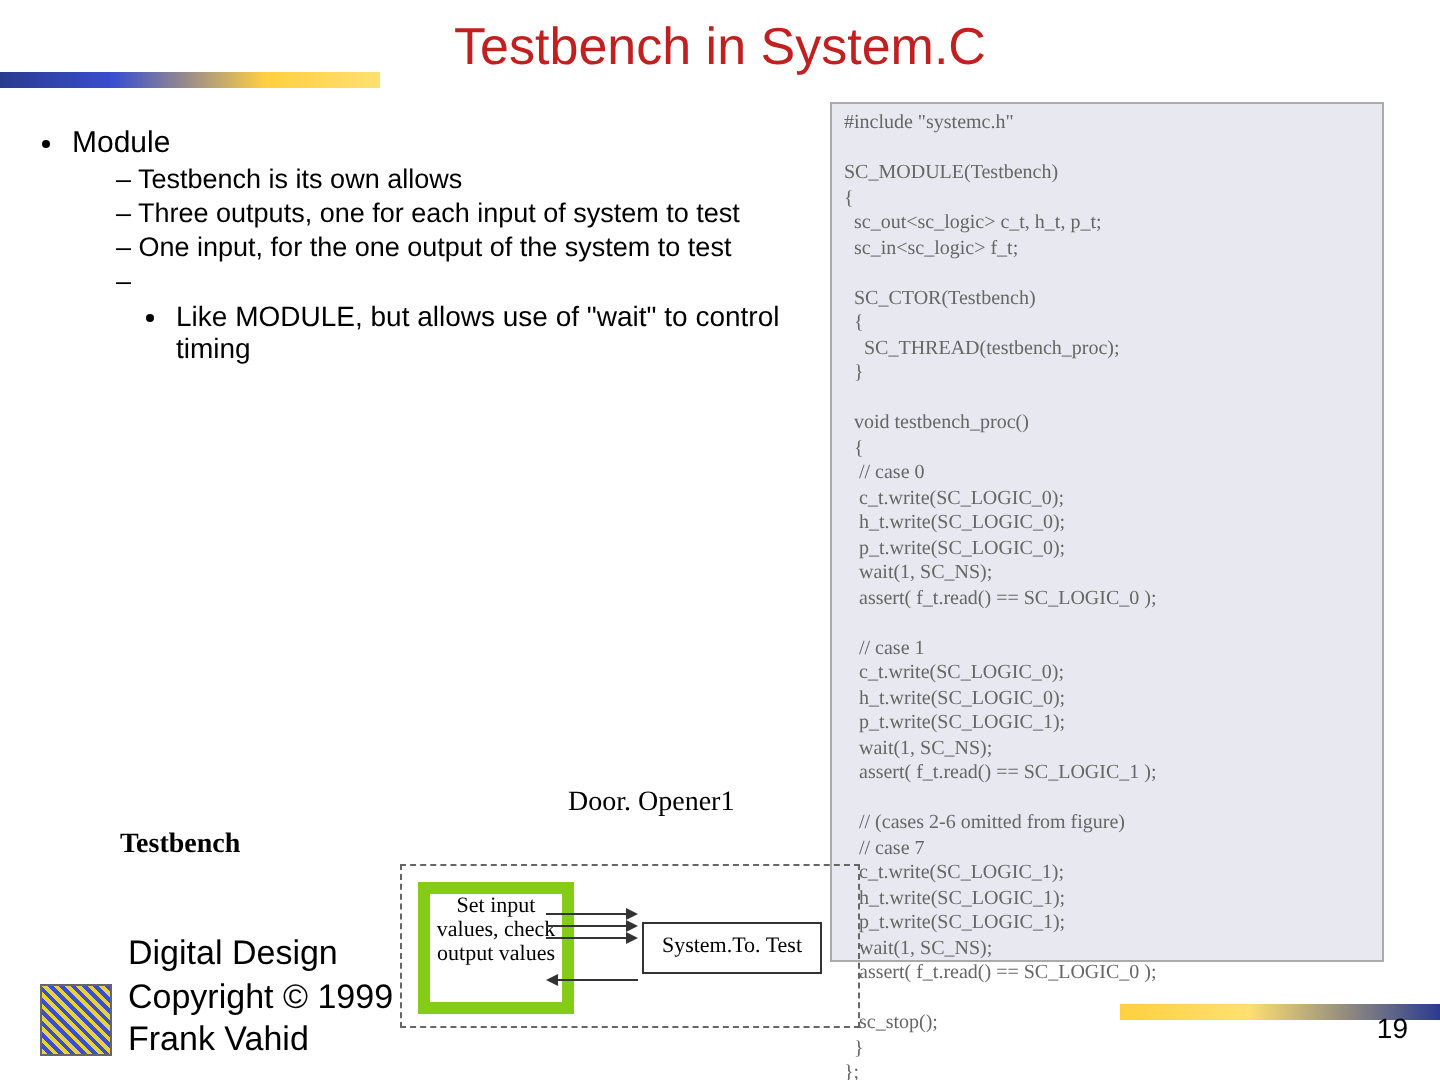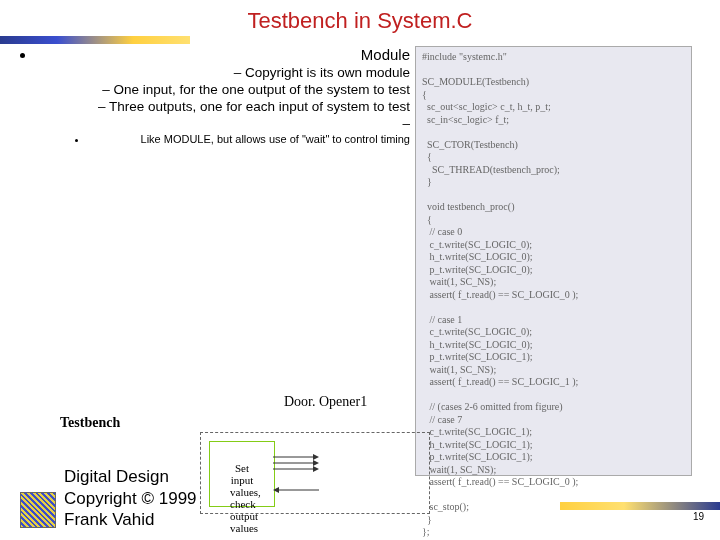--- a/index.html
+++ b/index.html
@@ -8,21 +8,21 @@
     width: 720px;
     height: 540px;
     font-family: Arial, Helvetica, sans-serif;
     font-size: 13px;
     position: relative;
     background: #fff;
     overflow: hidden;
   }
   .title {
     text-align: center;
-    font-size: 22px;
+    font-size: 26px;
     color: #c02020;
     margin: 8px 0 0 0;
     font-weight: normal;
   }
   .title-bar {
     width: 190px; height: 8px;
     background: linear-gradient(90deg,#2a3b8f 0%,#3a4ecf 30%,#ffd040 70%,#ffe070 100%);
     position: absolute; top: 36px; left: 0;
   }
   .content {
@@ -32,26 +32,26 @@
   .left {
     width: 415px;
     padding: 0 5px 0 18px;
   }
   .right {
     width: 285px;
     padding-right: 8px;
   }
   ul { margin: 0; padding-left: 18px; }
   ul.top { list-style: disc; }
-  ul.top > li { margin: 0 0 2px 0; font-size: 15px; text-align: right; }
+  ul.top > li { margin: 12px 0 2px 0; font-size: 15px; }
   ul.lvl2 { list-style: none; padding-left: 22px; }
   ul.lvl2 > li { font-size: 13.5px; margin: 2px 0; }
   ul.lvl2 > li::before { content: "–  "; }
   ul.lvl3 { list-style: disc; padding-left: 30px; }
-  ul.lvl3 > li { font-size: 11px; margin: 2px 0; }
+  ul.lvl3 > li { font-size: 14px; margin: 2px 0; }
   .doorlabel {
     font-family: "Times New Roman", serif;
     font-size: 14px;
     position: absolute;
     left: 284px; top: 394px;
   }
   .tblabel {
     font-family: "Times New Roman", serif;
     font-size: 14px; font-weight: bold;
     position: absolute;
@@ -60,23 +60,23 @@
   .diagram {
     position: absolute;
     left: 200px; top: 432px;
     width: 230px; height: 82px;
     border: 1px dashed #666;
     font-family: "Times New Roman", serif;
     font-size: 11px;
   }
   .box1 {
     position: absolute; left: 8px; top: 8px;
-    width: 66px; height: 66px;
-    border: 1px solid #84cc16;
-    text-align: center; padding: 20px;
+    width: 78px; height: 66px;
+    border: 6px solid #84cc16;
+    text-align: center; padding: 0;
     line-height: 1.1;
   }
   .box2 {
     position: absolute; left: 120px; top: 28px;
     width: 90px; height: 26px;
     border: 1px solid #333;
     text-align: center; padding-top: 5px;
   }
   .arrow-r {
     position: absolute; left: 72px; top: 18px;
@@ -104,43 +104,43 @@
     background:
       repeating-linear-gradient(45deg,#e8d040,#e8d040 2px,#3a4ecf 2px,#3a4ecf 4px);
     border: 1px solid #666;
   }
   .footer-text {
     position: absolute; left: 64px; bottom: 10px;
     font-size: 17px; line-height: 1.25;
   }
   .pagenum {
     position: absolute; right: 16px; bottom: 18px;
-    font-size: 10px;
+    font-size: 14px;
   }
   .bottombar {
     position: absolute; right: 0; bottom: 30px;
     width: 160px; height: 8px;
     background: linear-gradient(90deg,#ffd040 0%,#ffe070 40%,#2a3b8f 100%);
   }
 </style>
 </head>
 <body>
 
 <h1 class="title">Testbench in System.C</h1>
 <div class="title-bar"></div>
 
 <div class="content">
   <div class="left">
     <ul class="top">
       <li>
         <span>Module</span>
         <ul class="lvl2">
-          <li>Copyright is its own module</li>
+          <li>Testbench is its own allows</li>
+          <li>Three outputs, one for each input of system to test</li>
           <li>One input, for the one output of the system to test</li>
-          <li>Three outputs, one for each input of system to test</li>
           <li>
             <ul class="lvl3">
               <li>Like MODULE, but allows use of "wait" to control timing</li>
             </ul>
           </li>
         </ul>
       </li>
     </ul>
   </div>
   <div class="right">
@@ -184,20 +184,21 @@
   }
 };</div>
   </div>
 </div>
 
 <div class="doorlabel">Door. Opener1</div>
 <div class="tblabel">Testbench</div>
 
 <div class="diagram">
   <div class="box1">Set input values, check output values</div>
+  <div class="box2">System.To. Test</div>
   <svg class="arrow-r" viewBox="0 0 46 28">
     <line x1="0" y1="6" x2="40" y2="6" stroke="#333" stroke-width="1"></line>
     <line x1="0" y1="12" x2="40" y2="12" stroke="#333" stroke-width="1"></line>
     <line x1="0" y1="18" x2="40" y2="18" stroke="#333" stroke-width="1"></line>
     <polygon points="40,3 46,6 40,9" fill="#333"></polygon>
     <polygon points="40,9 46,12 40,15" fill="#333"></polygon>
     <polygon points="40,15 46,18 40,21" fill="#333"></polygon>
   </svg>
   <svg class="arrow-l" viewBox="0 0 46 10">
     <line x1="6" y1="5" x2="46" y2="5" stroke="#333" stroke-width="1"></line>

